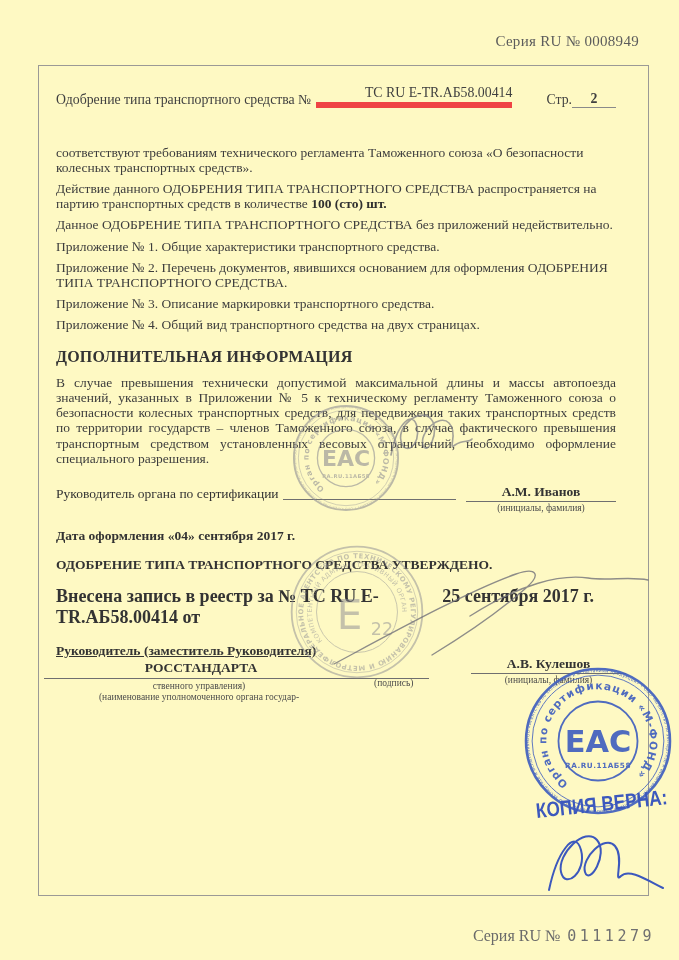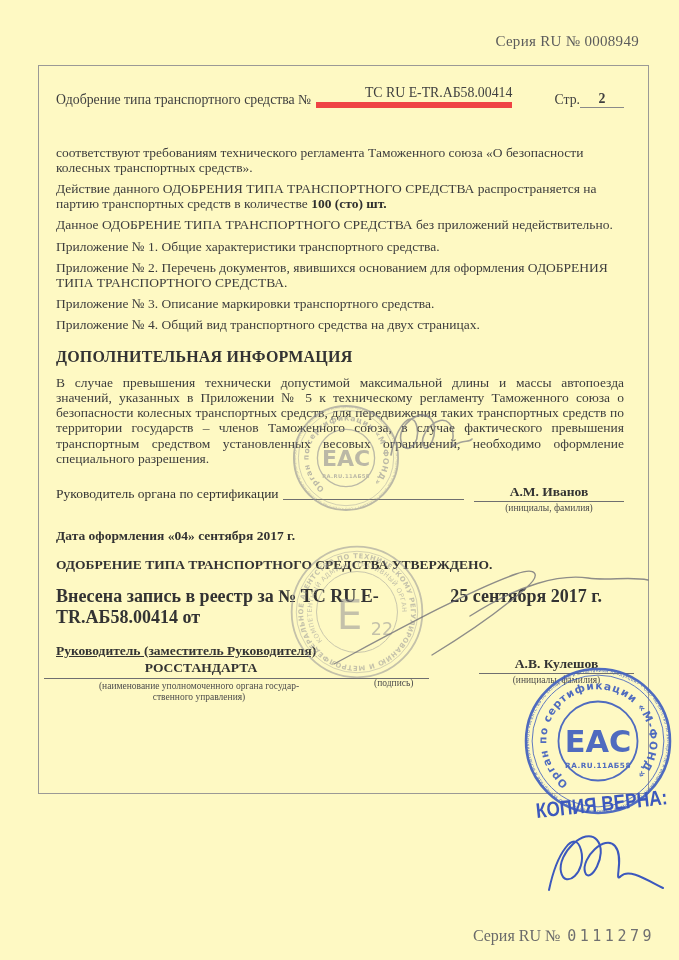--- a/index.html
+++ b/index.html
@@ -5,23 +5,23 @@
   html,body{margin:0;padding:0;}
   body{width:679px;height:960px;background:#efeeea;}
   .page{
     position:relative;width:679px;height:960px;background:#fef9c3;
     font-family:"Liberation Serif", serif;color:#3a3a3a;overflow:hidden;
   }
   .series-top{
     position:absolute;top:33px;right:40px;font-size:15px;color:#5c5c5c;letter-spacing:.3px;
   }
   .doc-frame{
-    position:absolute;left:38px;top:65px;width:611px;height:729px;
+    position:absolute;left:38px;top:65px;width:611px;height:831px;
     border:1.5px solid #9b9a96;box-sizing:border-box;
-    padding:0 24px 0 17px;
+    padding:0 32px 0 17px;
   }
   .head-row{display:flex;align-items:flex-end;margin-top:19px;font-size:13.8px;color:#404040;}
   .head-label{white-space:nowrap;}
   .approval-num{width:196px;text-align:right;border-bottom:6px solid #ef4444;font-weight:normal;margin-left:5px;padding-bottom:1px;white-space:nowrap;}
   .head-spacer{flex:1;}
   .page-num{width:44px;text-align:center;border-bottom:1px solid #8a8a8a;font-weight:bold;}
   .para{margin:6px 0 0 0;font-size:13.5px;line-height:1.12;color:#3d3d3d;}
   .para.first{margin-top:37px;}
   .para b{color:#303030;}
   .h-add{margin:16px 0 0 0;font-size:16px;font-weight:bold;color:#333;letter-spacing:.2px;}
@@ -109,22 +109,22 @@
       <span>Внесена запись в реестр за № ТС RU E-TR.АБ58.00414 от</span>
       <span class="reg-date">25 сентября 2017 г.</span>
     </div>
 
     <div class="sig-row2">
       <div class="org-col">
         <div class="org-label">Руководитель (заместитель Руководителя)</div>
         <div class="org-name">РОССТАНДАРТА</div>
       </div>
       <div class="org-cap">
+        <div>ственного управления)</div>
         <div>(наименование уполномоченного органа государ-</div>
-        <div>ственного управления)</div>
       </div>
       <div class="sign-cap">(подпись)</div>
       <div class="namecol2">
         <span class="name">А.В. Кулешов</span>
         <span class="cap">(инициалы, фамилия)</span>
       </div>
     </div>
   </div>
 
   <div class="overlay st-eac-gray">

